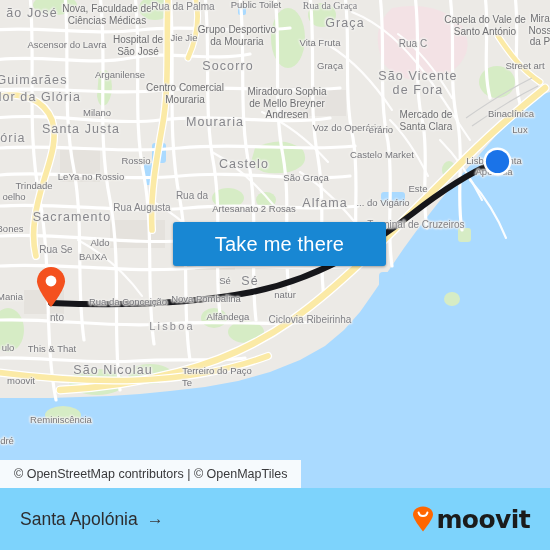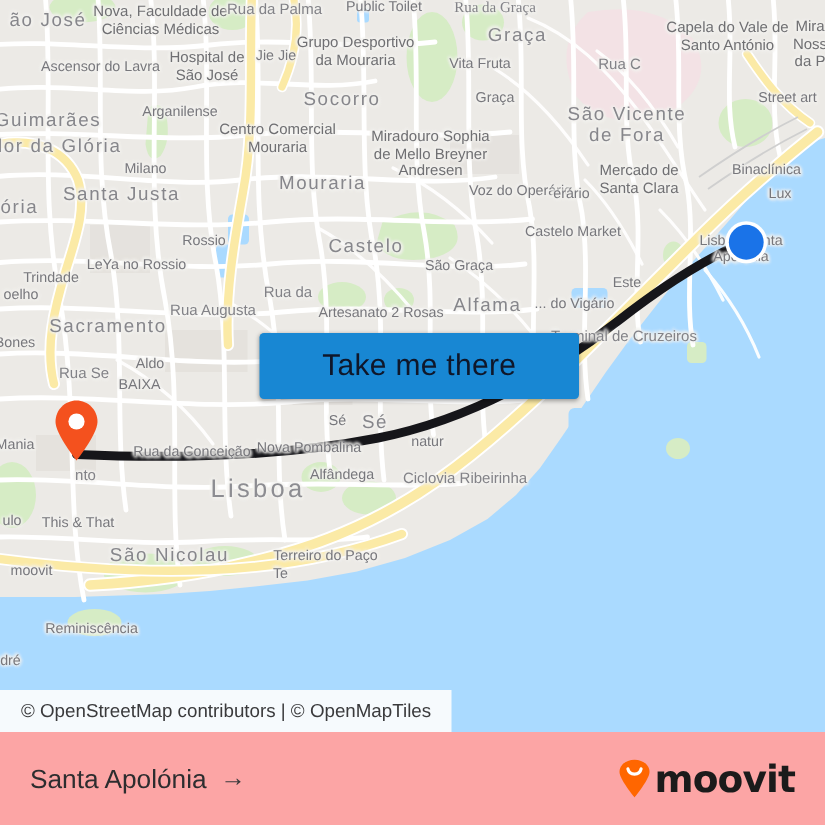--- a/index.html
+++ b/index.html
@@ -27,60 +27,60 @@
     white-space:pre;
     text-align:center;
     transform:translate(-50%,-50%);
     text-shadow:
       1px 0 2px #f2f1ee, -1px 0 2px #f2f1ee,
       0 1px 2px #f2f1ee, 0 -1px 2px #f2f1ee,
       1px 1px 2px #f2f1ee, -1px -1px 2px #f2f1ee;
     pointer-events:none;
   }
   .mlabel.big{
-    font-size:17px;line-height:17px;letter-spacing:2.2px;color:#8d8d92;
+    font-size:11px;line-height:17px;letter-spacing:2.2px;color:#8d8d92;
   }
   .mlabel.mid{
     font-size:12.5px;line-height:14px;letter-spacing:1.1px;color:#86868b;
   }
   .mlabel.poi{font-size:9.5px;color:#77777c;}
   .mlabel.street{color:#828287;font-size:10px;text-align:right;}
 
   
   #cta{
     position:absolute;left:173px;top:222px;width:213px;height:44px;
     background:#1887d3;
     border-radius:3px;
     box-shadow:0 1px 3px rgba(0,0,0,.35);
     display:flex;align-items:center;justify-content:center;
     cursor:pointer;
   }
   #cta span{
-    color:#0f172a;font-size:20px;font-family:"Liberation Sans", sans-serif;
+    color:#ffffff;font-size:20px;font-family:"Liberation Sans", sans-serif;
     letter-spacing:.2px;
   }
 
   
   #dest-pin{position:absolute;left:35px;top:266px;width:32px;height:42px;cursor:pointer;}
   #origin-dot{position:absolute;left:483px;top:147px;width:29px;height:29px;cursor:pointer;}
 
   
   #attrib{
     position:absolute;left:0;top:460px;height:28px;
     background:#f6fafd;
     display:flex;align-items:center;
     padding:0 14px;
     box-sizing:border-box;
   }
   #attrib span{font-size:12.5px;color:#3a3a3c;}
 
   
   #footer{
     position:absolute;left:0;top:488px;width:550px;height:62px;
-    background:#fca5a5;
+    background:#7dd3fc;
     display:flex;align-items:center;
     box-sizing:border-box;
     padding:0 20px;
   }
   #route-title{
     display:flex;align-items:center;gap:9px;
     font-size:17.5px;color:#2d2d2f;white-space:nowrap;
   }
   #route-title .arrow{font-size:17px;color:#3a3a3c;}
   #brand{margin-left:auto;display:flex;align-items:center;gap:2px;}

